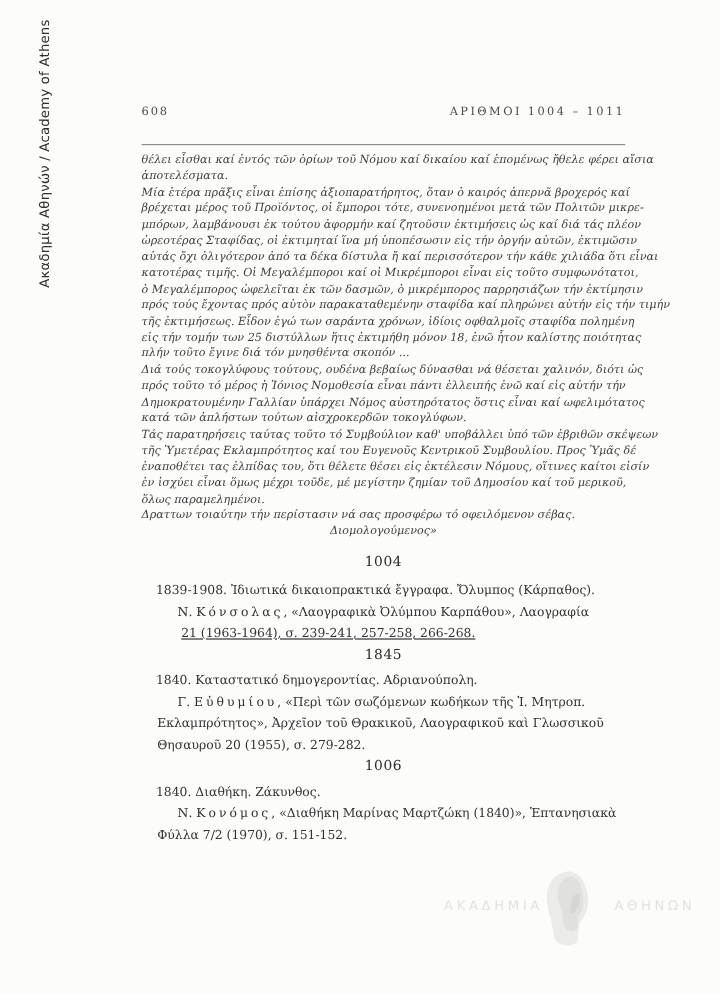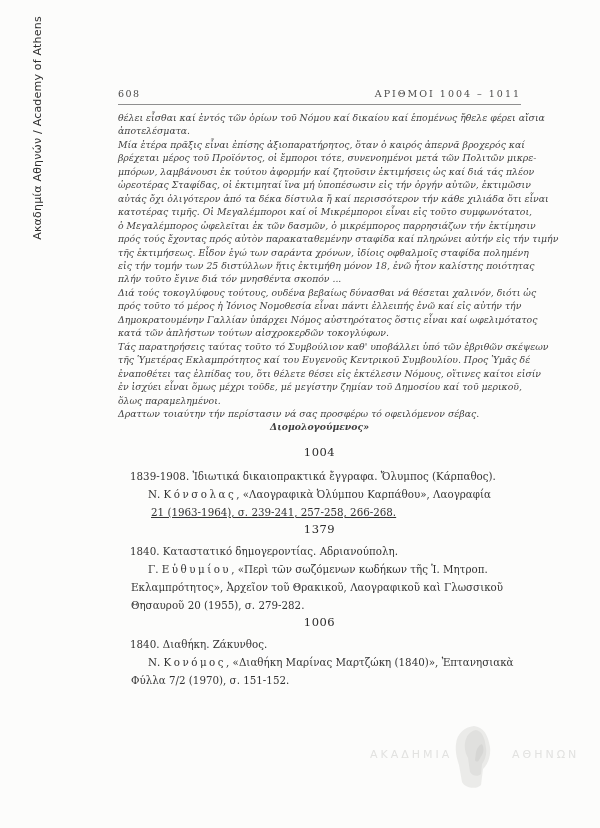--- a/index.html
+++ b/index.html
@@ -23,21 +23,21 @@
   }
 
   .content{
     position:absolute;left:118px;top:88px;width:403px;
   }
 
   .page-header{
     display:flex;justify-content:space-between;align-items:baseline;
     font-size:9.5px;color:#4a4a4a;
     border-bottom:1px solid #8f8f8f;
-    padding-bottom:5px;
+    padding-bottom:21px;
   }
   .page-header .pageno{letter-spacing:1.5px;}
   .page-header .htitle{letter-spacing:2px;}
 
   .letter-block{
     margin-top:6px;
     font-style:italic;
     font-size:9.3px;
     line-height:13.45px;
     color:#3e3e3e;
@@ -48,21 +48,20 @@
     white-space:nowrap;
     overflow:visible;
   }
   .jpara .jline:last-child{text-align-last:left;}
   .signature{
     text-align:center;
     font-style:italic;
     font-size:9.3px;
     line-height:13.45px;
     color:#3e3e3e;
-    font-weight:bold;
   }
 
   .entry-num{
     text-align:center;
     font-weight:normal;
     font-size:11.5px;
     line-height:13px;
     color:#2a2a2a;
     margin:12px 0 8px 0;
     letter-spacing:0.5px;
@@ -145,21 +144,21 @@
     </div>
 
     <div class="entry">
       <div class="entry-num">1004</div>
       <div class="entry-line entry-date">1839-1908. Ἰδιωτικά δικαιοπρακτικά ἔγγραφα. Ὄλυμπος (Κάρπαθος).</div>
       <div class="entry-line cit-first"><span class="seg-rm">Ν. </span><span class="seg-sp">Κόνσολας</span><span class="seg-rm">, «Λαογραφικὰ Ὀλύμπου Καρπάθου», </span><span class="seg-it">Λαογραφία</span></div>
       <div class="entry-line cit-cont-deep"><span class="seg-rm">21 (1963-1964), σ. 239-241, 257-258, 266-268.</span></div>
     </div>
 
     <div class="entry">
-      <div class="entry-num tight">1379</div>
+      <div class="entry-num tight">1845</div>
       <div class="entry-line entry-date">1840. Καταστατικό δημογεροντίας. Αδριανούπολη.</div>
       <div class="entry-line cit-first"><span class="seg-rm">Γ. </span><span class="seg-sp">Εὐθυμίου</span><span class="seg-rm">, «Περὶ τῶν σωζόμενων κωδήκων τῆς Ἱ. Μητροπ.</span></div>
       <div class="entry-line cit-cont"><span class="seg-rm">Εκλαμπρότητος», </span><span class="seg-it">Ἀρχεῖον τοῦ Θρακικοῦ, Λαογραφικοῦ καὶ Γλωσσικοῦ</span></div>
       <div class="entry-line cit-cont"><span class="seg-it">Θησαυροῦ</span><span class="seg-rm"> 20 (1955), σ. 279-282.</span></div>
     </div>
 
     <div class="entry">
       <div class="entry-num tight">1006</div>
       <div class="entry-line entry-date">1840. Διαθήκη. Ζάκυνθος.</div>
       <div class="entry-line cit-first"><span class="seg-rm">Ν. </span><span class="seg-sp">Κονόμος</span><span class="seg-rm">, «Διαθήκη Μαρίνας Μαρτζώκη (1840)», </span><span class="seg-it">Ἑπτανησιακὰ</span></div>

